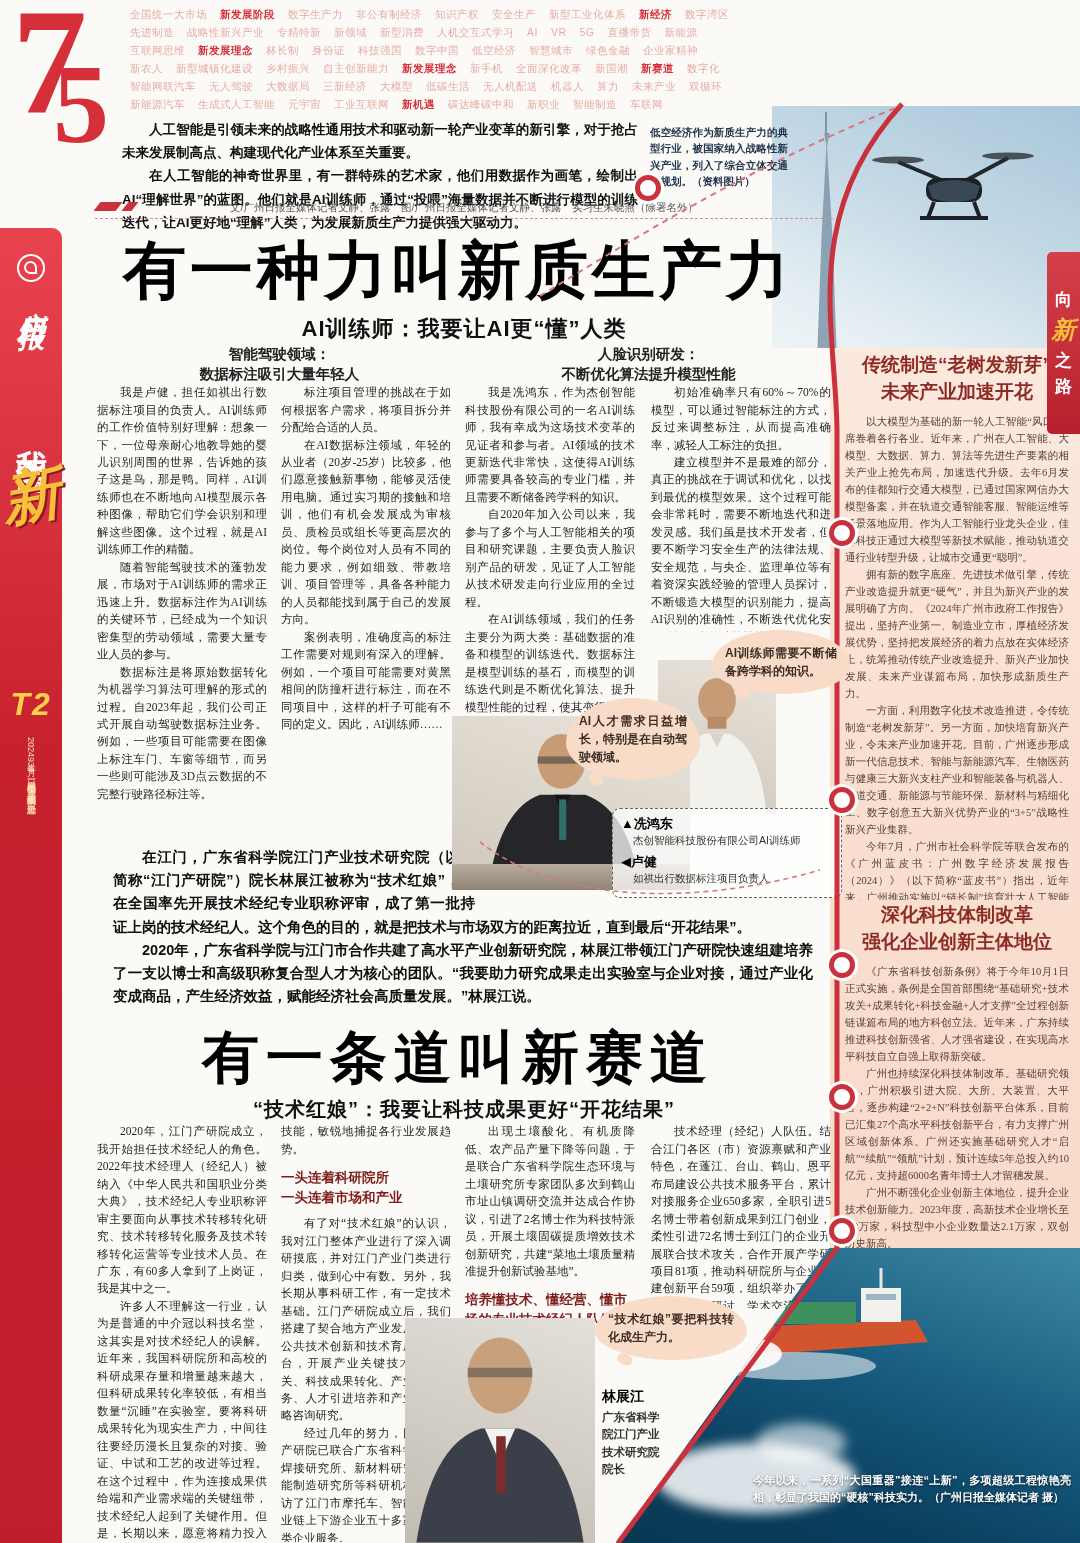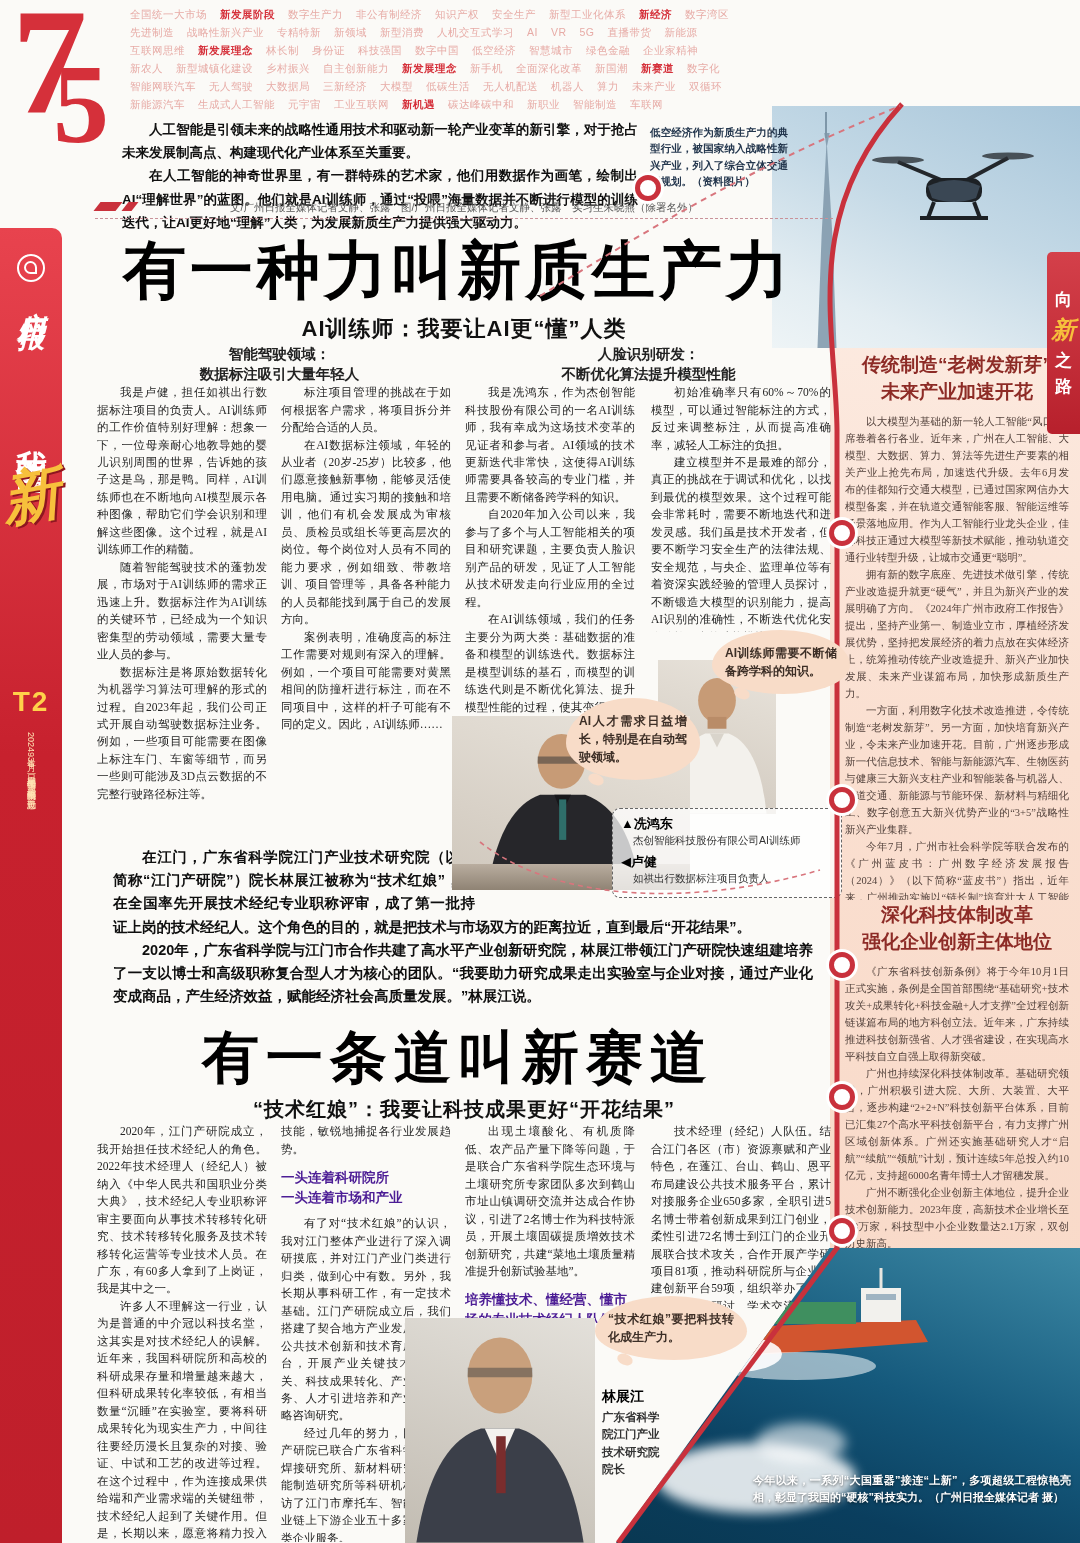--- a/index.html
+++ b/index.html
@@ -17,21 +17,21 @@
   .sidebar{position:absolute;left:0;top:228px;width:62px;height:1315px;z-index:3;
            background:linear-gradient(180deg,#e8434e,#c7212e 40%,#bf1f2b);border-radius:0 10px 0 0;
            display:flex;flex-direction:column;align-items:center;}
   .gz-mark{width:24px;height:24px;border:2.5px solid #fff;border-radius:50%;margin-top:26px;position:relative;}
   .gz-mark:after{content:"";position:absolute;left:5px;top:5px;width:9px;height:9px;border:2px solid #fff;border-radius:50% 50% 0 50%;}
   .gz-logo{margin-top:8px;color:#fff;font-family:"Liberation Serif","DejaVu Serif",serif;font-style:italic;
            font-size:27px;font-weight:700;writing-mode:vertical-rl;text-orientation:upright;letter-spacing:4px;}
   .slogan{margin-top:118px;color:#fff;font-size:31px;font-weight:900;writing-mode:vertical-rl;text-orientation:upright;letter-spacing:6px;}
   .slogan-xin{margin-top:10px;color:#f7c03c;font-family:"Liberation Serif","DejaVu Serif",serif;font-style:italic;
               font-size:58px;font-weight:900;transform:rotate(-10deg);text-shadow:2px 2px 0 #8d1620;}
-  .pageno{margin-top:150px;color:#ffd24a;font-size:28px;font-weight:900;letter-spacing:2px;}
+  .pageno{margin-top:150px;color:#ffd24a;font-size:32px;font-weight:900;font-style:italic;letter-spacing:2px;}
   .sideinfo{margin-top:14px;height:190px;writing-mode:vertical-rl;font-size:9px;color:#ffe3b3;line-height:2.1;}
   
   .lede{position:absolute;left:122px;top:118px;width:516px;font-size:13.5px;font-weight:700;line-height:1.72;color:#101010;text-align:justify;}
   .lede p{margin:0;text-indent:2em;}
   .aerial-cap{position:absolute;left:650px;top:124px;width:138px;font-size:10.5px;font-weight:700;color:#23364d;line-height:1.55;text-align:justify;z-index:2;}
   
   .img-drone{position:absolute;left:772px;top:106px;width:308px;height:242px;overflow:hidden;z-index:2;
              background:linear-gradient(205deg,#a8c6da,#c4d9e6 45%,#e3edf2 80%,#eef4f6);}
   .tower{position:absolute;left:38px;bottom:0;width:34px;height:215px;background:#7e97a9;opacity:.85;
          clip-path:polygon(42% 0,58% 0,50% 6%,66% 48%,78% 100%,22% 100%,34% 48%,48% 6%);}
@@ -64,21 +64,21 @@
   .a2 .headline{font-size:57px;letter-spacing:7px;}
   .deck{margin-top:9px;text-align:center;font-size:22px;font-weight:700;color:#111;letter-spacing:1px;}
   .a2 .deck{font-size:20px;}
   .kickers{display:flex;}
   .kick{flex:1;text-align:center;font-size:14.5px;font-weight:700;color:#222;line-height:1.4;}
   .body-cols{position:relative;font-size:11.5px;line-height:1.52;color:#252525;text-align:justify;font-family:Liberation Serif, serif;}
   .a1 .body-cols{height:452px;}
   .a2 .body-cols{height:419px;}
   .col{position:absolute;top:0;width:170px;overflow:hidden;}
   .col p{margin:0;text-indent:2em;}
-  .col .subhead{font-size:13.5px;font-weight:900;color:#4c1d95;text-indent:0;margin:10px 0 8px 0;line-height:1.45;}
+  .col .subhead{font-size:13.5px;font-weight:900;color:#7f1d1d;text-indent:0;margin:10px 0 8px 0;line-height:1.45;}
   .c1{left:2px;height:100%;}
   .c2{left:186px;height:100%;}
   .c3{left:370px;}
   .c4{left:556px;width:180px;}
   .a1 .c3{height:100%;}
   .a1 .c4{height:248px;}
   .a2 .c3{height:200px;}
   .a2 .c4{height:186px;}
   
   .photo{position:absolute;overflow:hidden;z-index:4;background:linear-gradient(200deg,#e9e4dc,#cfc7bc);}

